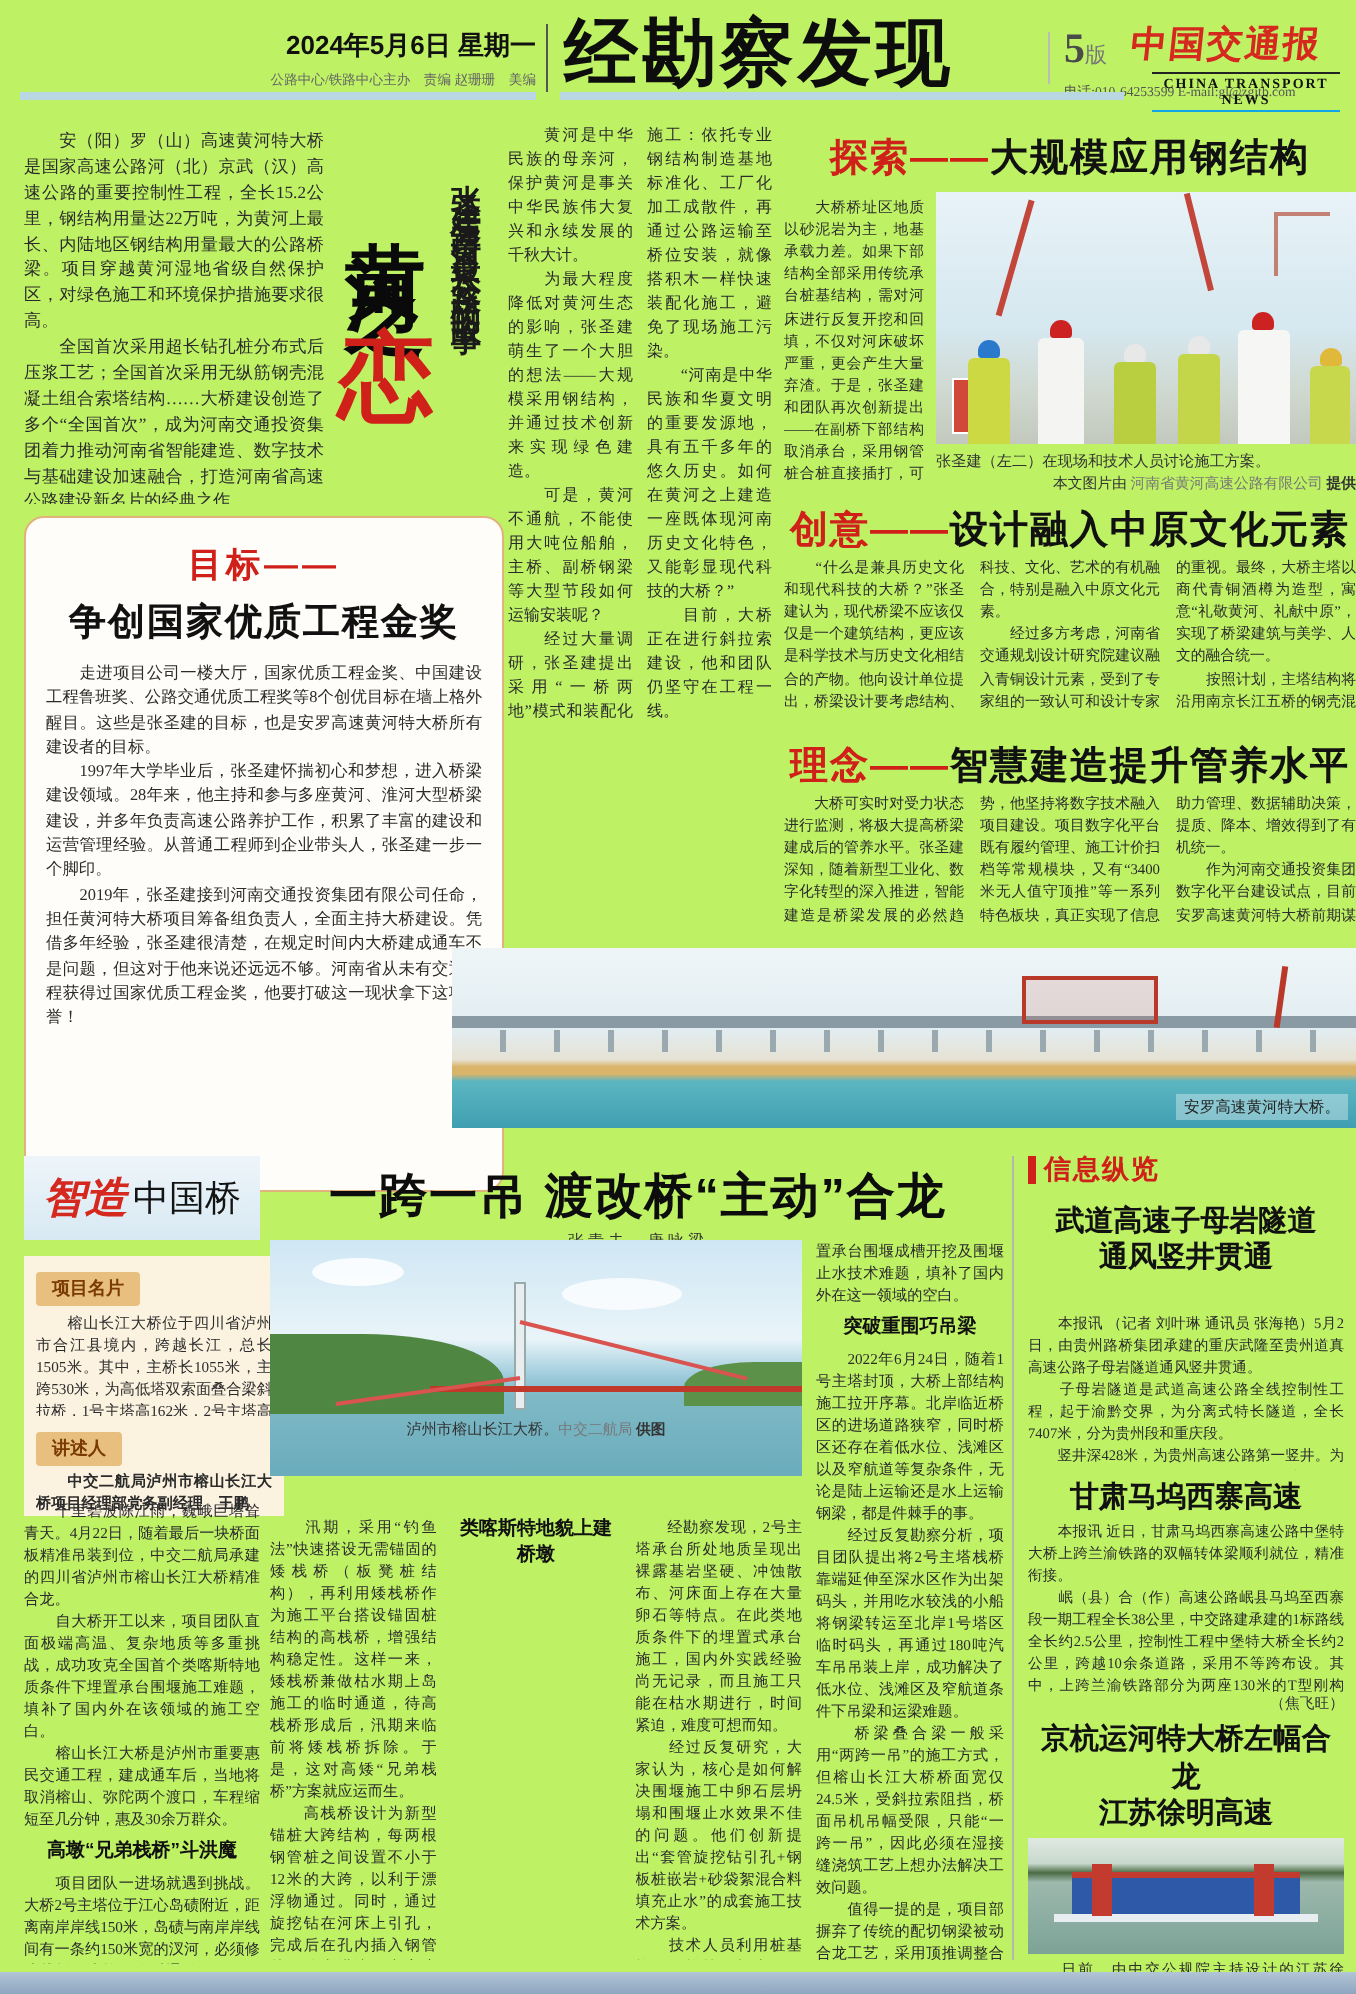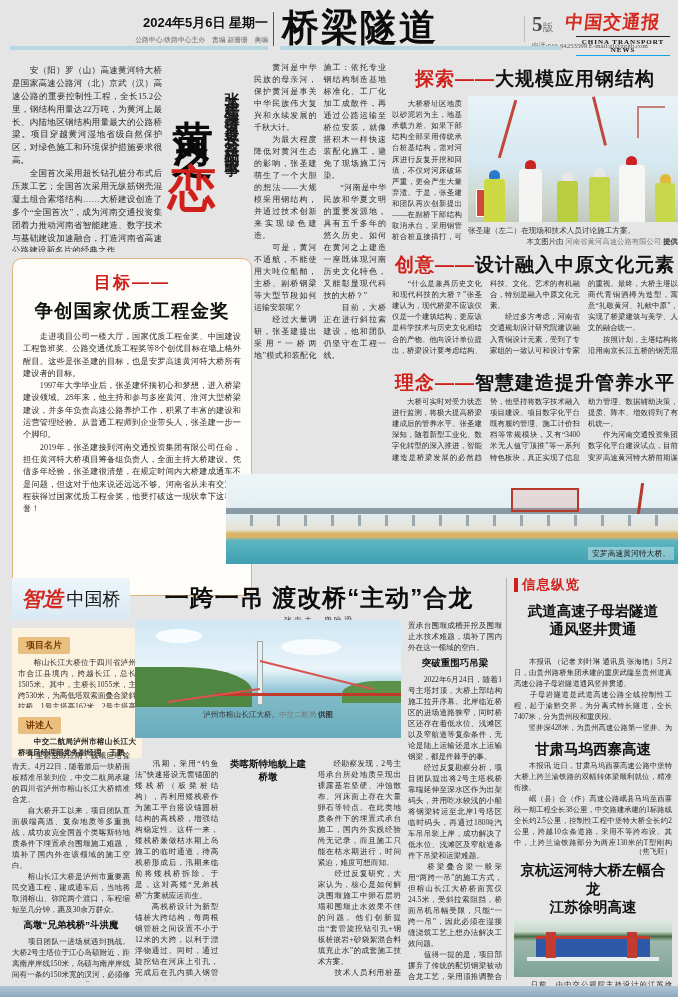--- a/index.html
+++ b/index.html
@@ -1,16 +1,16 @@
 <!DOCTYPE html>
 <html><head>
 <meta charset="utf-8">
 <style>
   html,body{margin:0;padding:0;}
-  .page{position:relative;width:678px;height:997px;background:#e5e5e5;overflow:hidden;
+  .page{position:relative;width:678px;height:997px;background:#bef264;overflow:hidden;
         font-family:"Liberation Serif","DejaVu Serif",serif;color:#222;}
   .abs{position:absolute;}
   .body-text{font-size:8.3px;line-height:1.5;text-align:justify;white-space:pre-line;overflow:hidden;color:#2b2b2b;}
   .small-text{font-size:7.6px;line-height:1.45;}
   .red{color:#d0201a;}
   .sec-headline{font-family:"Liberation Sans","DejaVu Sans",sans-serif;font-weight:900;font-size:19px;
                 letter-spacing:1px;text-align:center;color:#111;white-space:nowrap;}
   .subhead{font-family:"Liberation Sans","DejaVu Sans",sans-serif;font-weight:bold;font-size:9.5px;
            text-align:center;margin:4px 0;color:#111;}
   .tag{display:inline-block;background:#e9bf7f;color:#7a3b00;font-family:"Liberation Sans",sans-serif;
@@ -71,21 +71,21 @@
 <body>
 
 <div class="page">
 
   <div class="abs" style="left:12px;top:14px;width:256px;">
     <div class="date1">2024年5月6日 星期一</div>
     <div class="date2">公路中心/铁路中心主办　责编 赵珊珊　美编</div>
   </div>
   <div class="abs bluebar" style="left:10px;top:46px;width:258px;"></div>
   <div class="abs vline" style="left:273px;top:12px;height:34px;"></div>
-  <div class="abs masthead" style="left:282px;top:9px;">桥梁隧道</div>
+  <div class="abs masthead" style="left:282px;top:9px;">经勘察发现</div>
   <div class="abs" style="left:524px;top:16px;width:1px;height:26px;background:#bbb;"></div>
   <div class="abs" style="left:532px;top:12px;width:180px;">
     <span class="pagenum">5</span><span class="pageunit">版</span>
     <div class="contact">电话:010-64253599  E-mail:gl@zgjtb.com</div>
   </div>
   <div class="abs bluebar" style="left:280px;top:46px;width:282px;"></div>
   <div class="abs" style="left:556px;top:10px;width:114px;text-align:center;">
     <div class="brand-cn">中国交通报</div>
     <div class="brand-en">CHINA TRANSPORT NEWS</div>
   </div>

